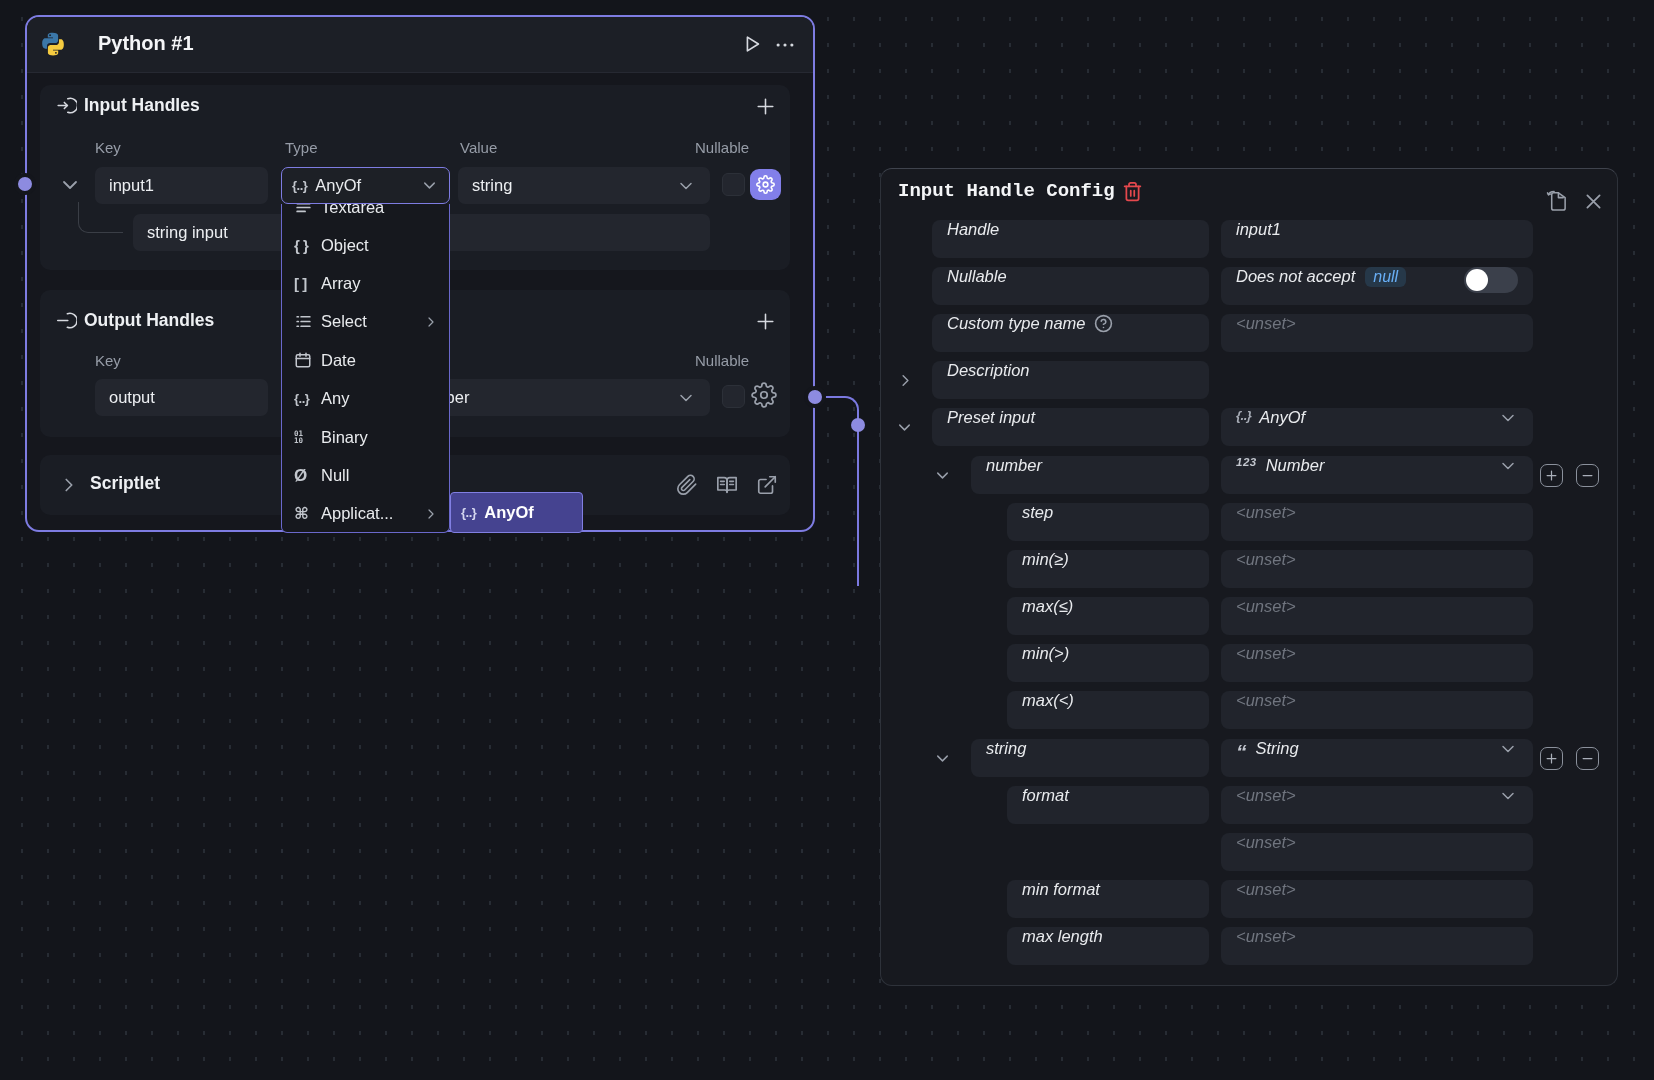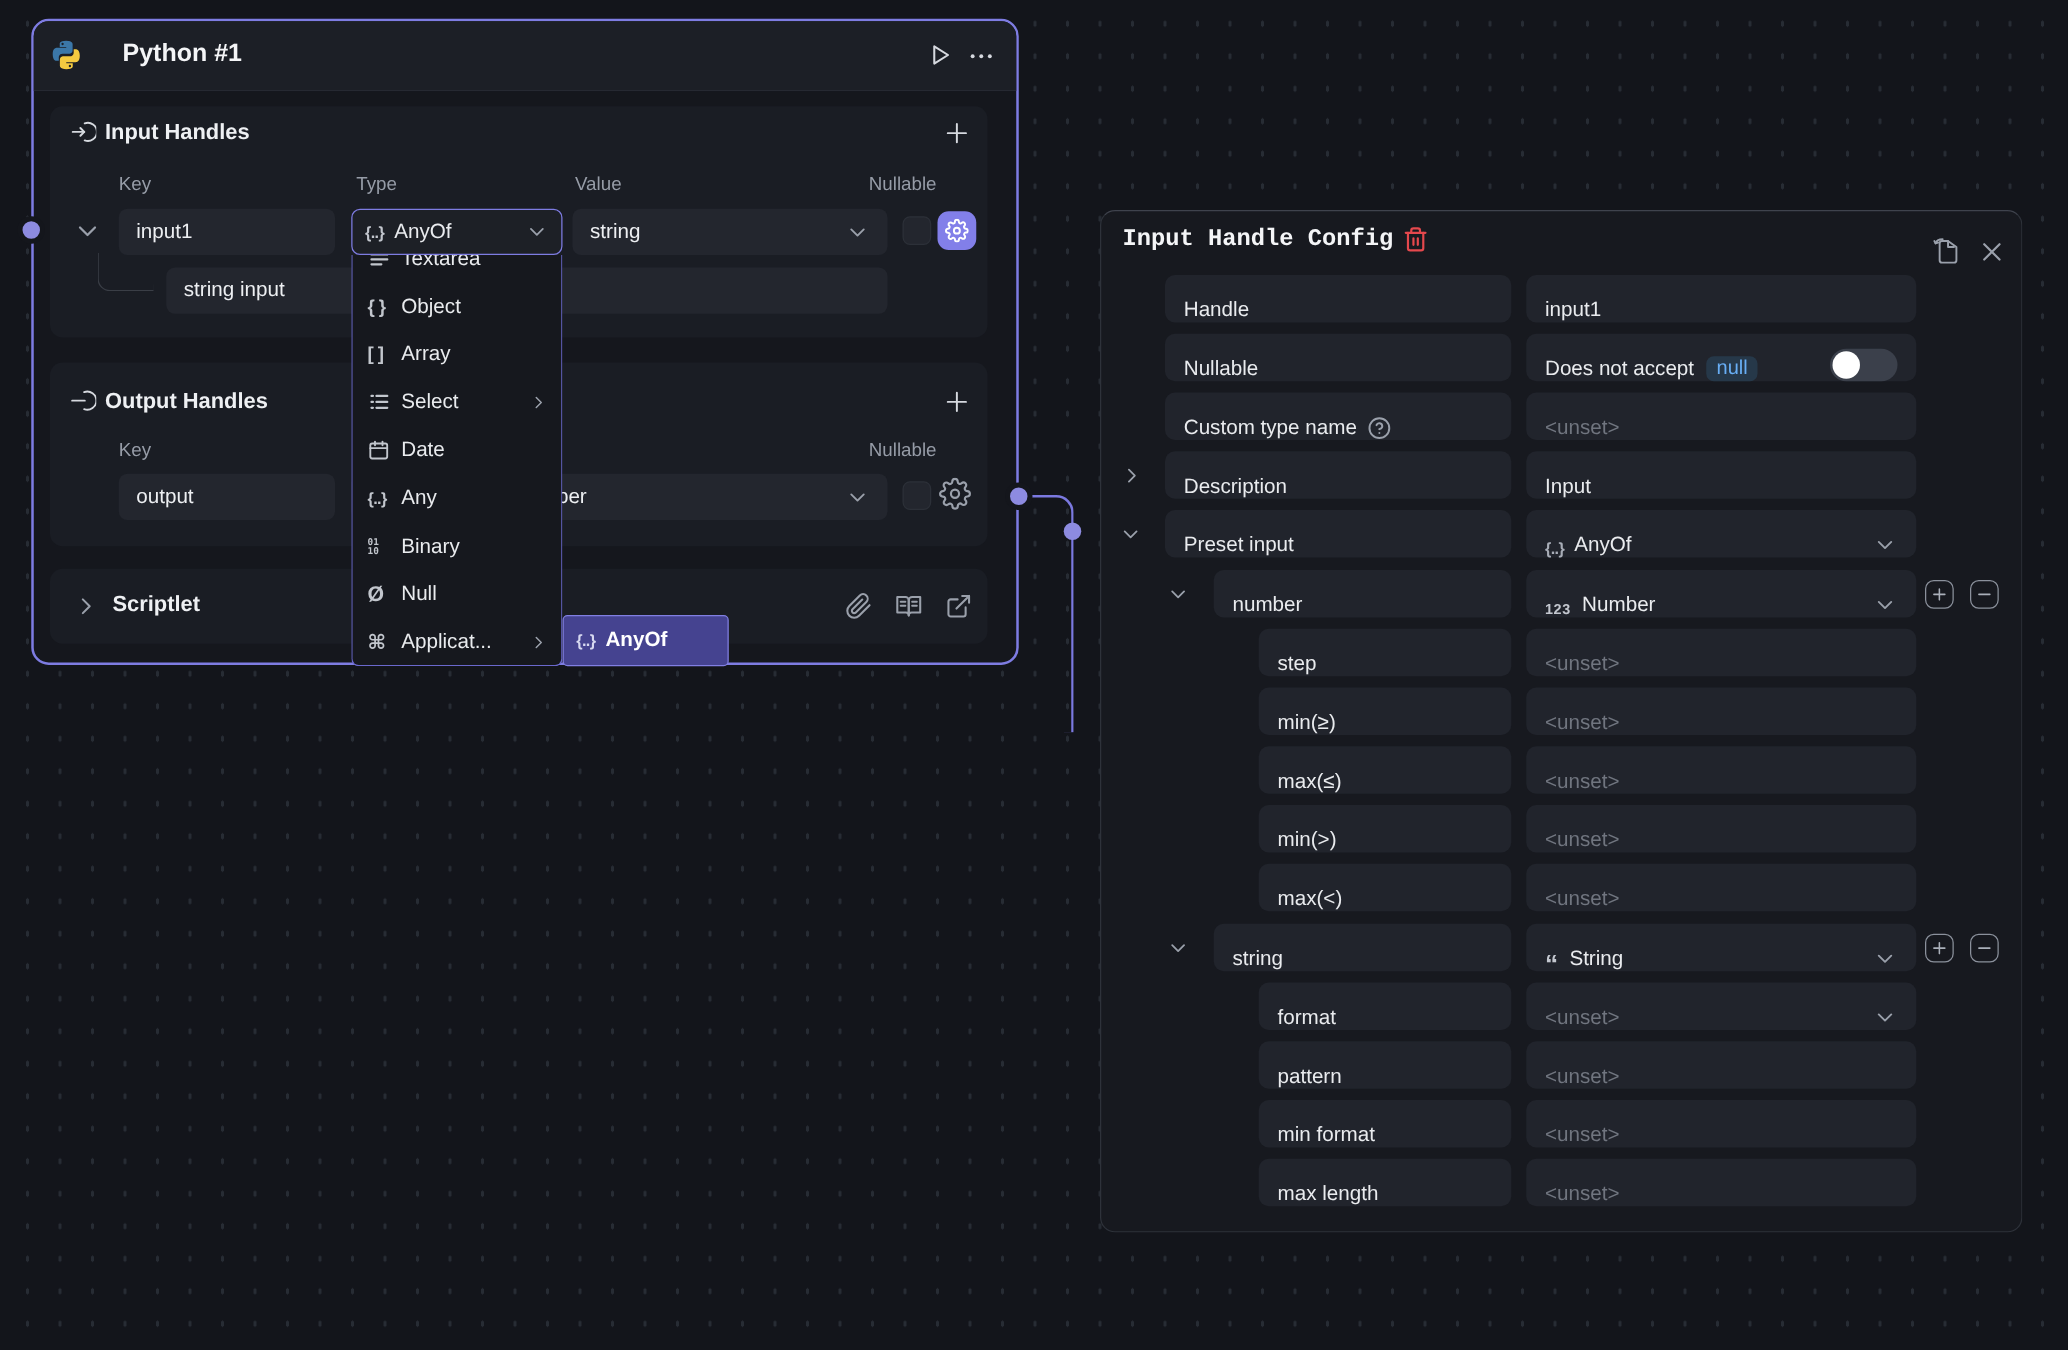--- a/index.html
+++ b/index.html
@@ -58,22 +58,22 @@
   .glyph-any { font-size:13px; font-weight:700; color:#c2c6cd; letter-spacing:-0.5px; }
   .bin { font-family:"DejaVu Sans Mono", monospace; font-size:7.5px; font-weight:700; line-height:7px; color:#c2c6cd; }
   .dd-sub { left:450px; top:492px; width:133px; height:41px; background:#454390;
             border:1.5px solid #817fe2; border-radius:4px; display:flex; align-items:center;
             padding:0 10px; z-index:61; color:#ffffff; font-size:16.5px; font-weight:600; }
 
   
   .panel { left:880px; top:168px; width:738px; height:818px; background:#17191f;
            border:1px solid #2e323a; border-top-color:#3f434d; border-radius:12px; z-index:20; }
   .panel-title { left:898px; top:180px; font-size:19px; font-weight:700; color:#f4f5f7; z-index:21;font-family:Liberation Mono, monospace; }
-  .pfld { background:#21242c; border-radius:8px; height:38px; display:flex; align-items:flex-end;
-          padding:0 15px; font-size:16.5px; color:#e9ebee; z-index:21; }
+  .pfld { background:#21242c; border-radius:8px; height:38px; display:flex; align-items:flex-start;
+          padding:0 15px; font-size:16.5px; color:#e9ebee; z-index:21;font-style:italic; }
   .pval { left:1221px; width:312px; }
   .unset { color:#70757f; }
   .chev { color:#9aa0ab; z-index:22; }
   .badge-null { background:#263849; color:#68aef5; border-radius:6px; padding:1px 8px;
                 font-size:16px; margin-left:10px; }
   .toggle { width:54px; height:26px; background:#3b404b; border-radius:13px; position:relative; margin-left:auto; }
   .toggle .knob { position:absolute; left:2px; top:2px; width:22px; height:22px; border-radius:50%; background:#ffffff; }
   .pm-btn { width:23px; height:23px; border:1.5px solid #8b919c; border-radius:7px; color:#aab0ba;
             display:flex; align-items:center; justify-content:center; z-index:21; }
   .num-ic { font-size:11.5px; font-weight:700; letter-spacing:0.5px; color:#c3c7cf; margin-right:9px; }
@@ -382,23 +382,20 @@
     </div>
 
   <span class="abs chev" style="left:896px;top:371px">
     <svg class="ic" viewBox="0 0 24 24" width="19" height="19">
         <path d="M9 6l6 6-6 6"></path>
       </svg>
   </span>
   <div class="abs pfld" style="left:932px;top:361px;width:277px">
       <span>Description</span>
     </div>
-  <div class="abs pfld pval" style="top:361px">
-      <span>Input</span>
-    </div>
 
   <span class="abs chev" style="left:895px;top:418px">
     <svg class="ic" viewBox="0 0 24 24" width="19" height="19">
         <path d="M6 9l6 6 6-6"></path>
       </svg>
   </span>
   <div class="abs pfld" style="left:932px;top:408px;width:277px">
       <span>Preset input</span>
     </div>
   <div class="abs pfld pval" style="top:408px">
@@ -507,23 +504,20 @@
     </div>
   <div class="abs pfld pval" style="top:786px">
     <span class="unset">&lt;unset&gt;</span>
     <span class="chev mla">
       <svg class="ic" viewBox="0 0 24 24" width="20" height="20">
           <path d="M6 9l6 6 6-6"></path>
         </svg>
     </span>
   </div>
 
-  <div class="abs pfld" style="left:1007px;top:833px;width:202px">
-      <span>pattern</span>
-    </div>
   <div class="abs pfld pval" style="top:833px">
       <span class="unset">&lt;unset&gt;</span>
     </div>
 
   <div class="abs pfld" style="left:1007px;top:880px;width:202px">
       <span>min format</span>
     </div>
   <div class="abs pfld pval" style="top:880px">
       <span class="unset">&lt;unset&gt;</span>
     </div>

